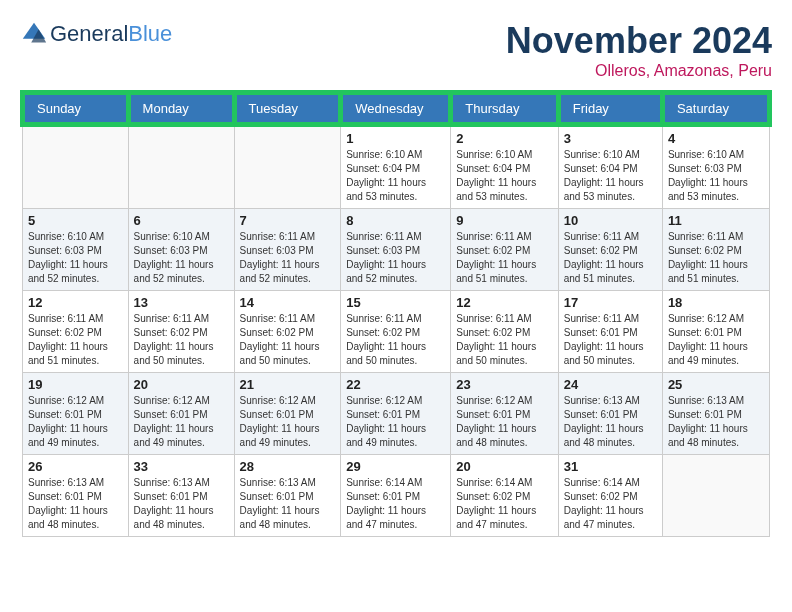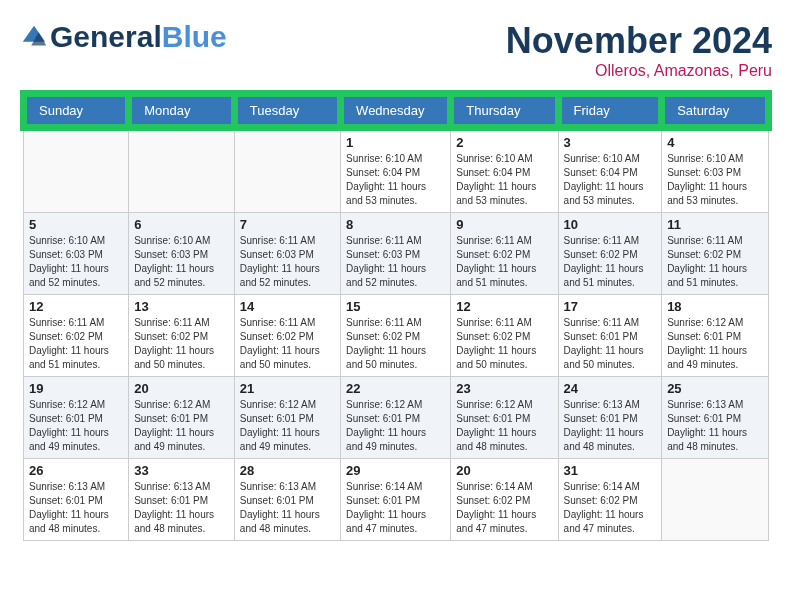--- a/index.html
+++ b/index.html
@@ -14,22 +14,22 @@
       display: flex;
       justify-content: space-between;
       align-items: flex-start;
       margin-bottom: 10px;
     }
     .logo {
       display: flex;
       align-items: center;
     }
     .logo-text {
-      font-size: 30px;
-      font-weight: bold;
+      font-size: 22px;
+      font-weight: normal;
       color: #1a3a5c;
       line-height: 1.1;
     }
     .logo-text span {
       color: #4a90d9;
     }
     .logo-icon {
       width: 28px;
       height: 28px;
       margin-right: 2px;
@@ -53,21 +53,21 @@
     }
     thead tr {
       background-color: #3577b8;
       color: white;
     }
     thead th {
       padding: 6px 12px;
       text-align: left;
       font-size: 13px;
       font-weight: normal;
-      border: 7px solid #22c55e;
+      border: 5px solid #22c55e;
     }
     tbody tr {
       background: #fff;
     }
     tbody tr:nth-child(even) {
       background: #f0f4f8;
     }
     td {
       border: 1px solid #ccc;
       vertical-align: top;

